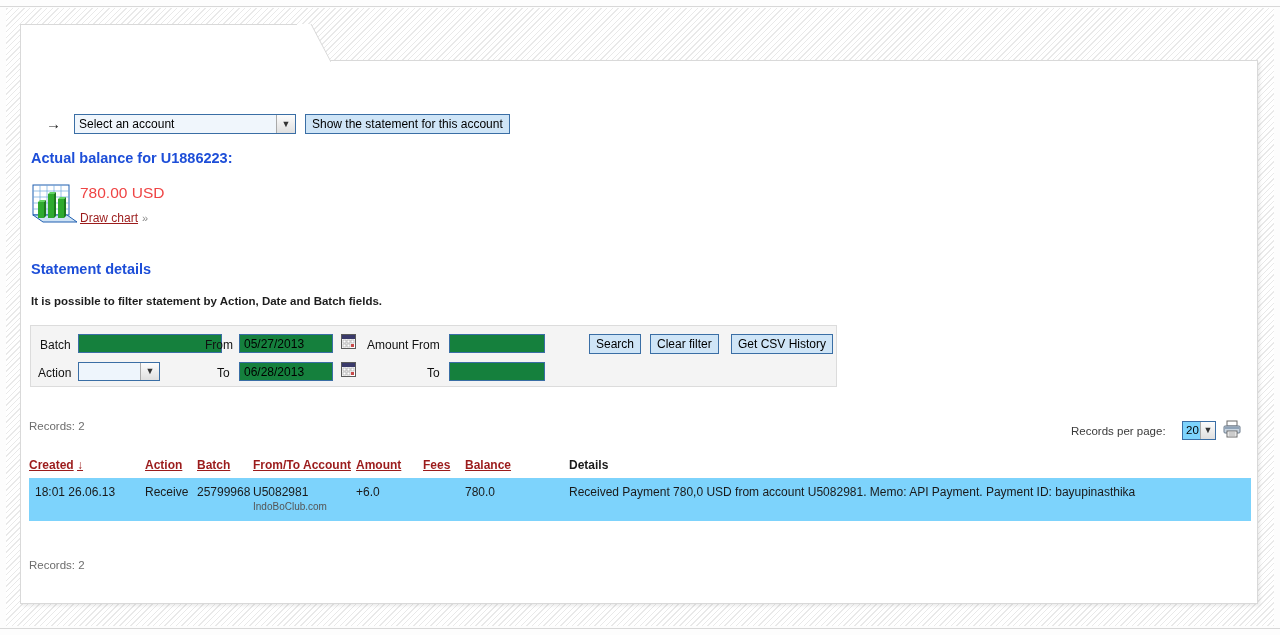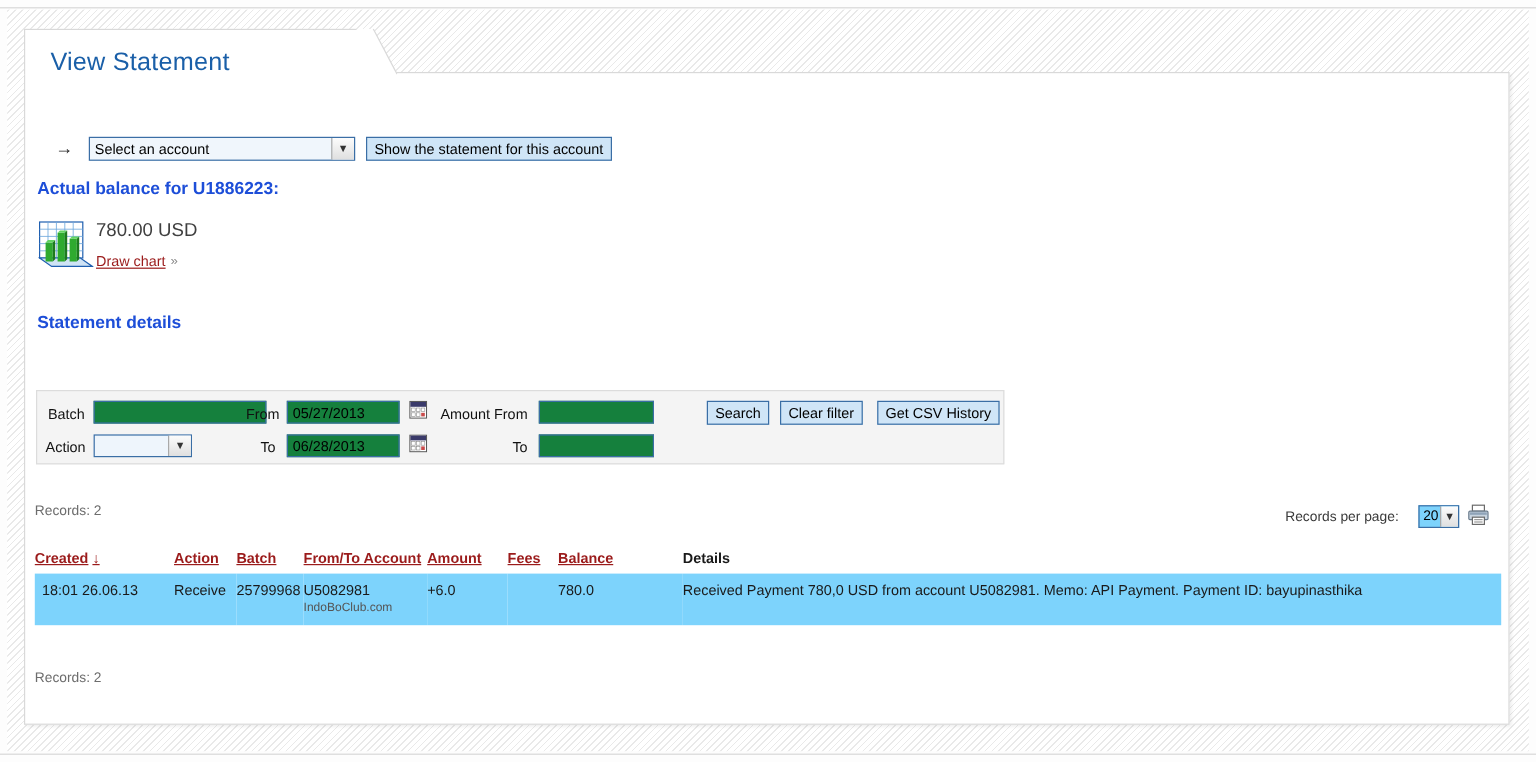--- a/index.html
+++ b/index.html
@@ -146,21 +146,21 @@
     white-space: nowrap;
   }
   #h-balance { left: 31px; top: 150px; }
   #h-details { left: 31px; top: 261px; }
 
   
   #balance-amount {
     position: absolute;
     left: 80px; top: 184px;
     font-size: 15.5px;
-    color: #404040;
+    color: #ef4444;
     z-index: 6;
     white-space: nowrap;
     text-align: center;
   }
   #draw-chart {
     position: absolute;
     left: 80px; top: 211px;
     font-size: 12px;
     color: #9b1b1b;
     text-decoration: underline;
@@ -342,21 +342,20 @@
   <div id="hatch"></div>
   <div id="bottomline"></div>
 
   <div id="panel"></div>
 
   <div id="tab"></div>
   <svg id="tab-slant" viewBox="0 0 34 38">
     <polygon points="0,0 14,0 34,38 0,38" fill="#ffffff"></polygon>
     <line x1="14" y1="0" x2="34" y2="38" stroke="#d9d9d9" stroke-width="1"></line>
   </svg>
-  <div id="tab-title">View Statement</div>
 
   <div id="arrow">→</div>
   <div id="account-select">
     <span class="sel-text">Select an account</span>
     <span class="sel-arrow">▼</span>
   </div>
   <div id="show-btn">Show the statement for this account</div>
 
   <div class="blue-heading" id="h-balance">Actual balance for U1886223:</div>
 
@@ -384,20 +383,21 @@
       <polygon points="28,15 30,13 36,13 34,15" fill="#63d463"></polygon>
       <polygon points="34,15 36,13 36,32 34,34" fill="#1d7a1d"></polygon>
     </g>
   </svg>
 
   <div id="balance-amount">780.00 USD</div>
   <div id="draw-chart">Draw chart</div>
   <div id="draw-chart-arrow">»</div>
 
   <div class="blue-heading" id="h-details">Statement details</div>
+  <div id="filter-hint">It is possible to filter statement by Action, Date and Batch fields.</div>
 
   <div id="filter-panel">
     <div class="flabel" style="left:9px; top:12px;">Batch</div>
     <input class="finput" style="left: 47px; top: 8px; width: 144px;" value="">
 
     <div class="flabel" style="left:7px; top:40px;">Action</div>
     <div class="fselect" style="left:47px; top:36px; width:82px;">
       <span class="sel-arrow" style="height:17px; line-height:17px; width:18px;">▼</span>
     </div>
 

